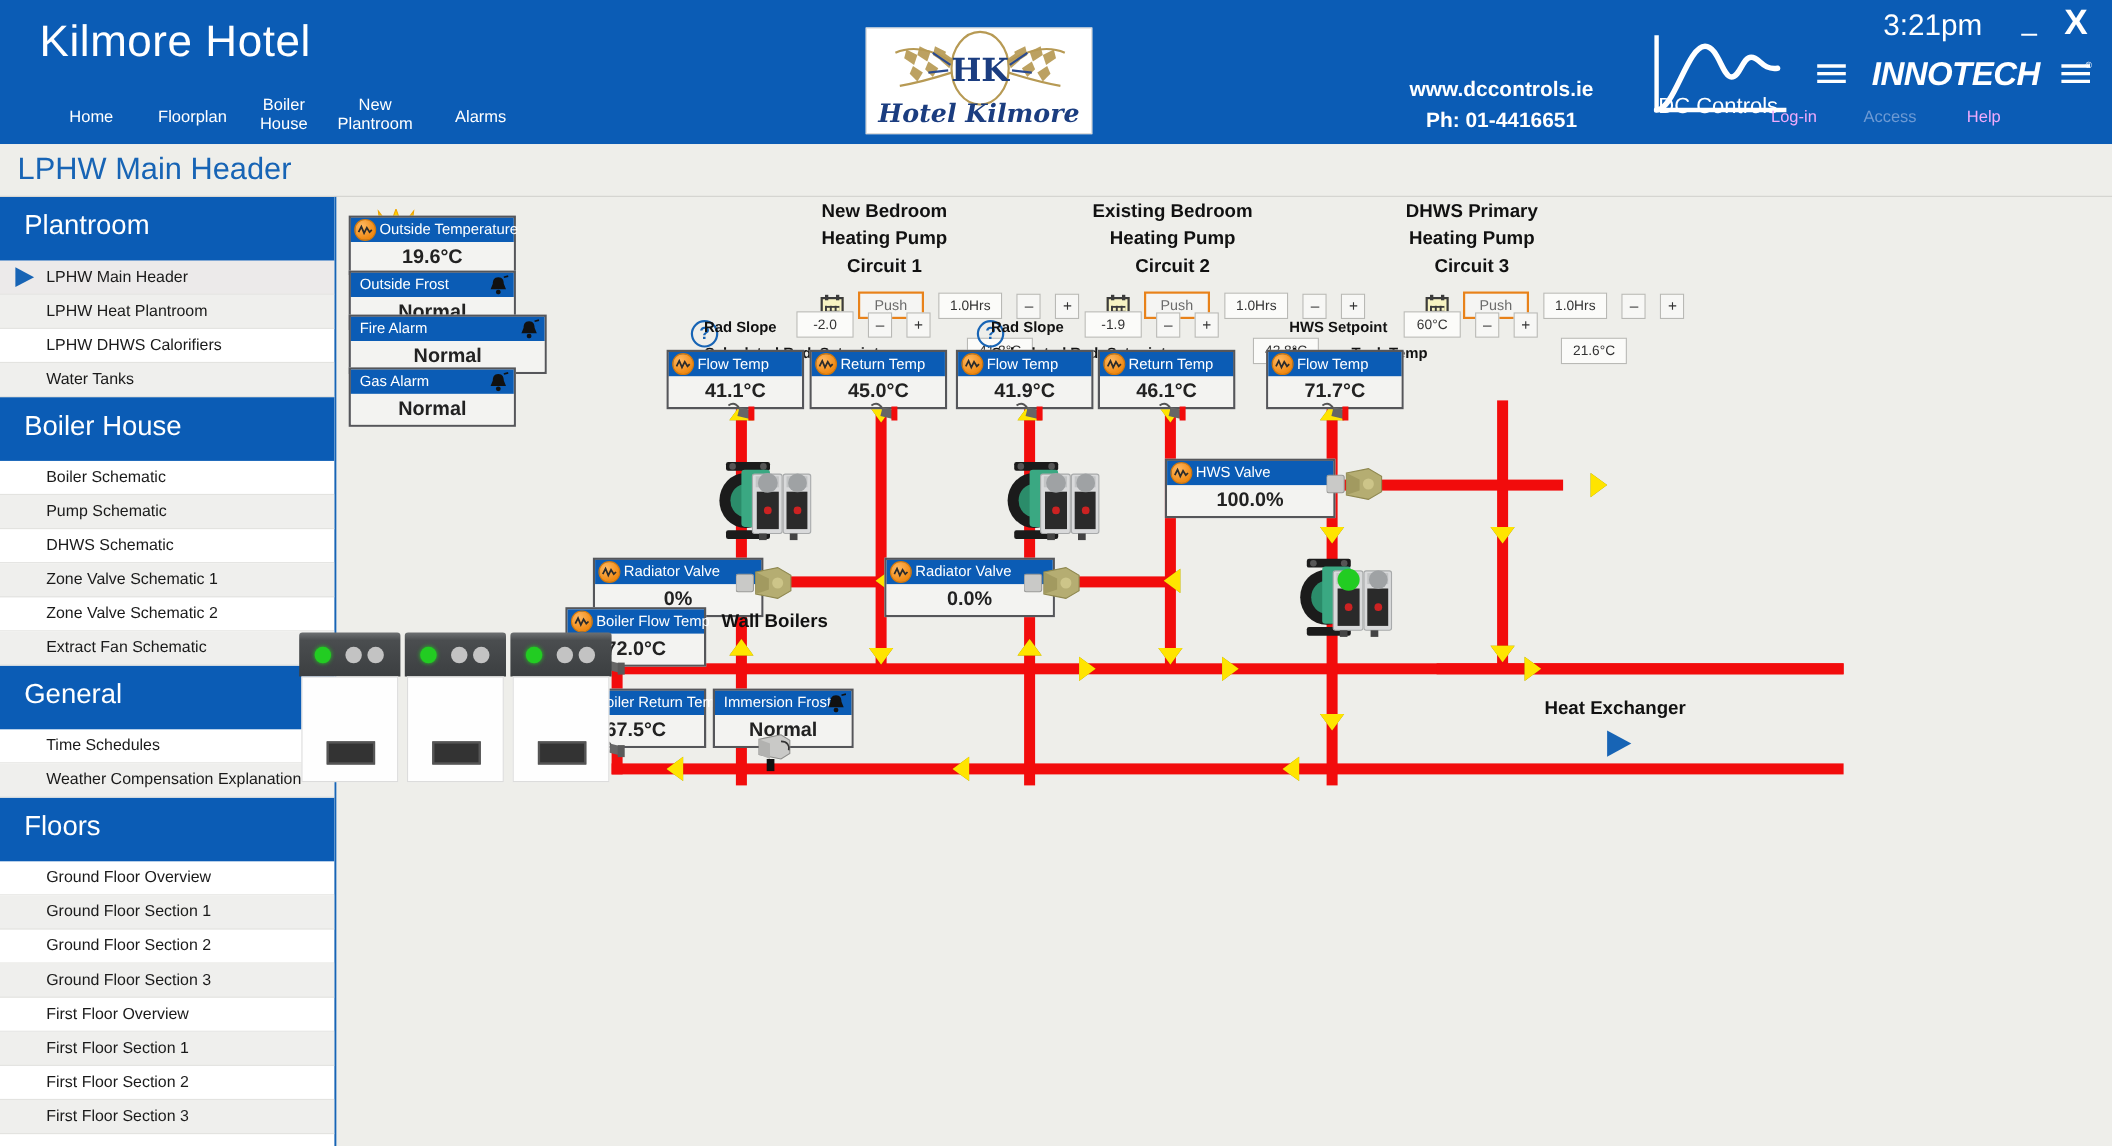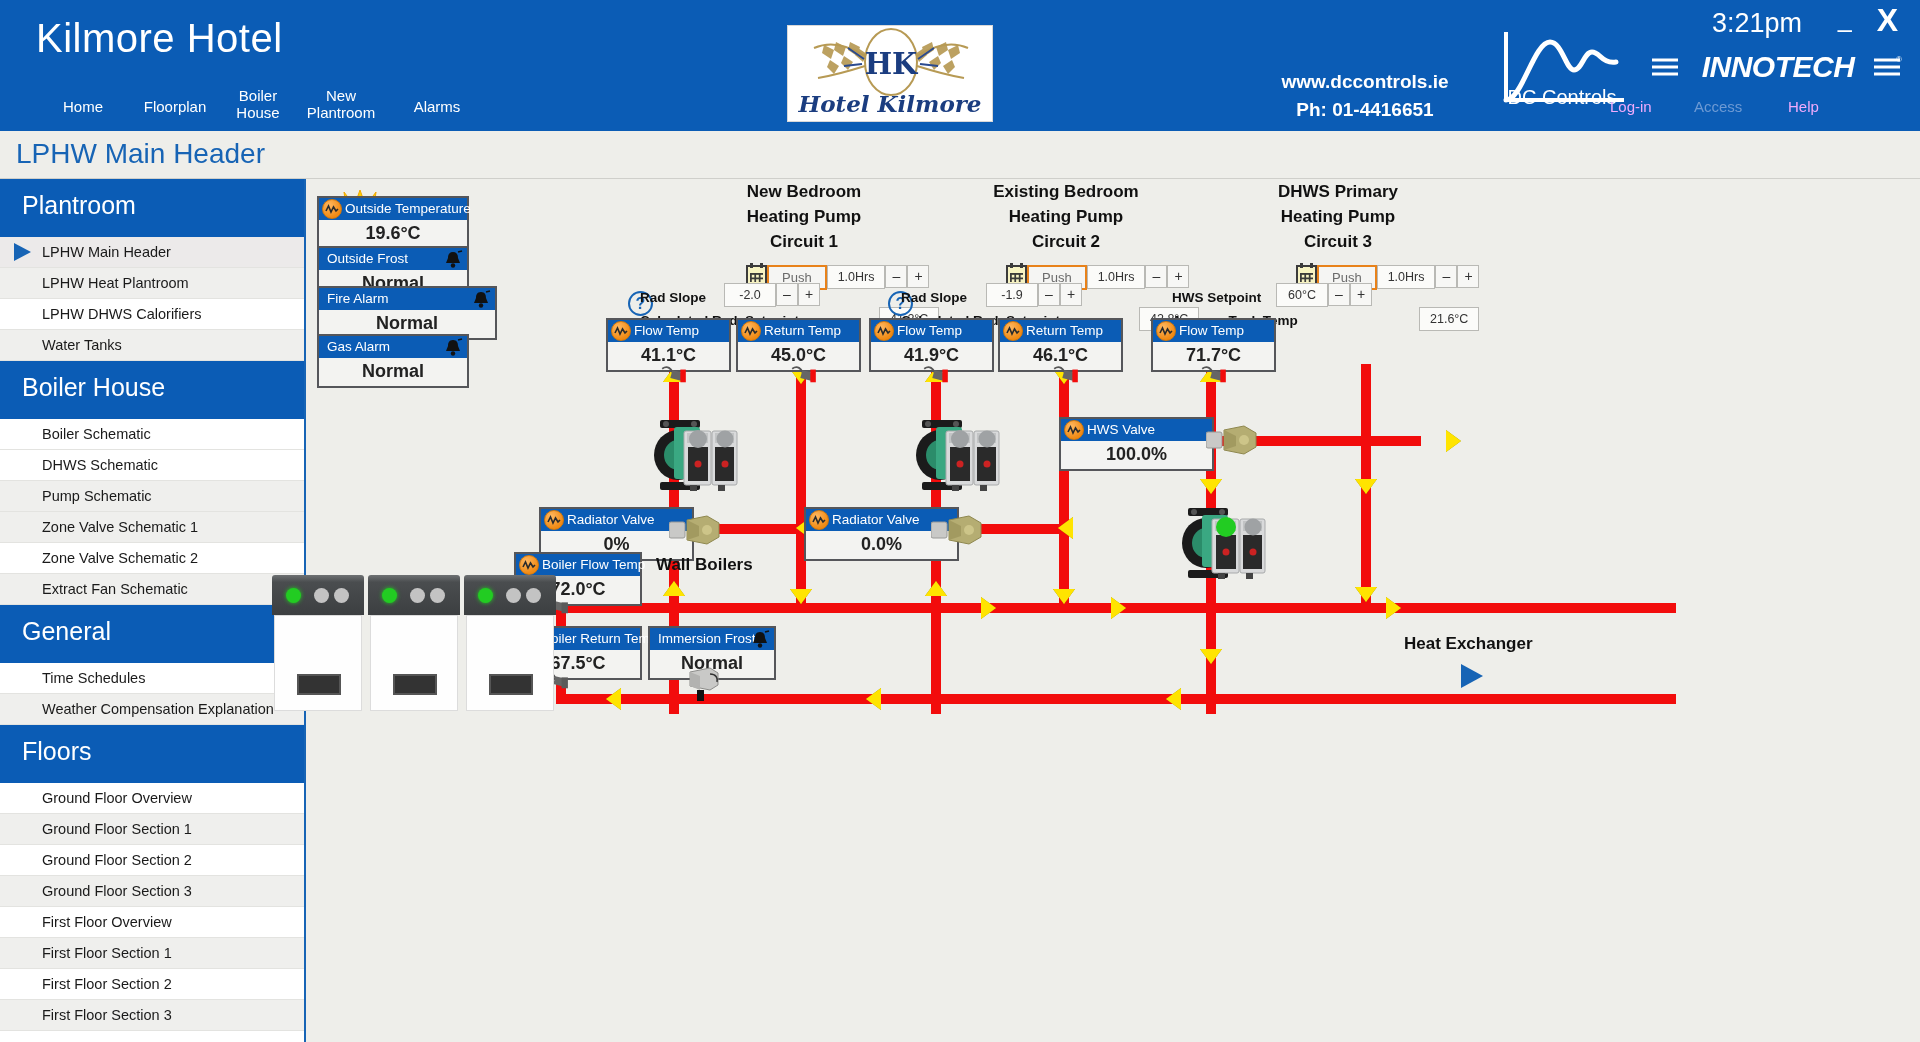--- a/index.html
+++ b/index.html
@@ -62,21 +62,21 @@
   .pipe { position:absolute; background:#f20c0c; }
   .arrow { position:absolute; width:0; height:0; }
   .arr-up { border-left:11px solid transparent; border-right:11px solid transparent; border-bottom:15px solid #ffe400; }
   .arr-down { border-left:11px solid transparent; border-right:11px solid transparent; border-top:15px solid #ffe400; }
   .arr-left { border-top:11px solid transparent; border-bottom:11px solid transparent; border-right:15px solid #ffe400; }
   .arr-right { border-top:11px solid transparent; border-bottom:11px solid transparent; border-left:15px solid #ffe400; }
   .arrow.o { filter: drop-shadow(0 0 0.6px #8a8a00); }
 
   
   .circ-title { position:absolute; text-align:center; font-size:17px; font-weight:bold; color:#111; line-height:25px; width:240px; }
-  .ctl-row { position:absolute; display:flex; align-items:flex-start; gap:0; }
+  .ctl-row { position:absolute; display:flex; align-items:flex-end; gap:13px; }
   .btn-push { border:2px solid #e8821a; background:#f5f5f3; color:#6b6b6b; font-size:13px; padding:3px 13px; cursor:pointer; }
   .fld { border:1px solid #b9b9b5; background:#fbfbf9; font-size:12.5px; color:#333; padding:4px 10px; min-width:52px; text-align:center; }
   .spin { border:1px solid #b9b9b5; background:#f7f7f5; font-size:14px; color:#333; width:22px; height:23px; line-height:20px; text-align:center; cursor:pointer; }
   .lbl-b { position:absolute; font-size:13.5px; font-weight:bold; color:#111; white-space:nowrap; }
   .cal-icon { width:21px; height:20px; background:#f7f3c2; border:2px solid #3b3b3b; position:relative; cursor:pointer; }
   .cal-icon::before { content:""; position:absolute; left:2px; top:-4px; width:3px; height:5px; background:#3b3b3b; }
   .cal-icon::after { content:""; position:absolute; right:2px; top:-4px; width:3px; height:5px; background:#3b3b3b; }
   .cal-grid { position:absolute; left:2px; top:6px; width:13px; height:9px;
      background:
        linear-gradient(90deg,#3b3b3b 2px,transparent 2px) 0 0/4.4px 100%,
@@ -198,22 +198,22 @@
 </div>
 
 <div id="sidebar">
     <div class="sb-header">Plantroom</div>
     <div class="sb-item active"><span class="sb-arrow"></span><span>LPHW Main Header</span></div>
     <div class="sb-item alt"><span>LPHW Heat Plantroom</span></div>
     <div class="sb-item"><span>LPHW DHWS Calorifiers</span></div>
     <div class="sb-item alt"><span>Water Tanks</span></div>
     <div class="sb-header">Boiler House</div>
     <div class="sb-item"><span>Boiler Schematic</span></div>
+    <div class="sb-item alt"><span>Pump Schematic</span></div>
     <div class="sb-item"><span>DHWS Schematic</span></div>
-    <div class="sb-item alt"><span>Pump Schematic</span></div>
     <div class="sb-item alt"><span>Zone Valve Schematic 1</span></div>
     <div class="sb-item"><span>Zone Valve Schematic 2</span></div>
     <div class="sb-item alt"><span>Extract Fan Schematic</span></div>
     <div class="sb-header">General</div>
     <div class="sb-item"><span>Time Schedules</span></div>
     <div class="sb-item alt"><span>Weather Compensation Explanation</span></div>
     <div class="sb-header">Floors</div>
     <div class="sb-item"><span>Ground Floor Overview</span></div>
     <div class="sb-item alt"><span>Ground Floor Section 1</span></div>
     <div class="sb-item"><span>Ground Floor Section 2</span></div>

